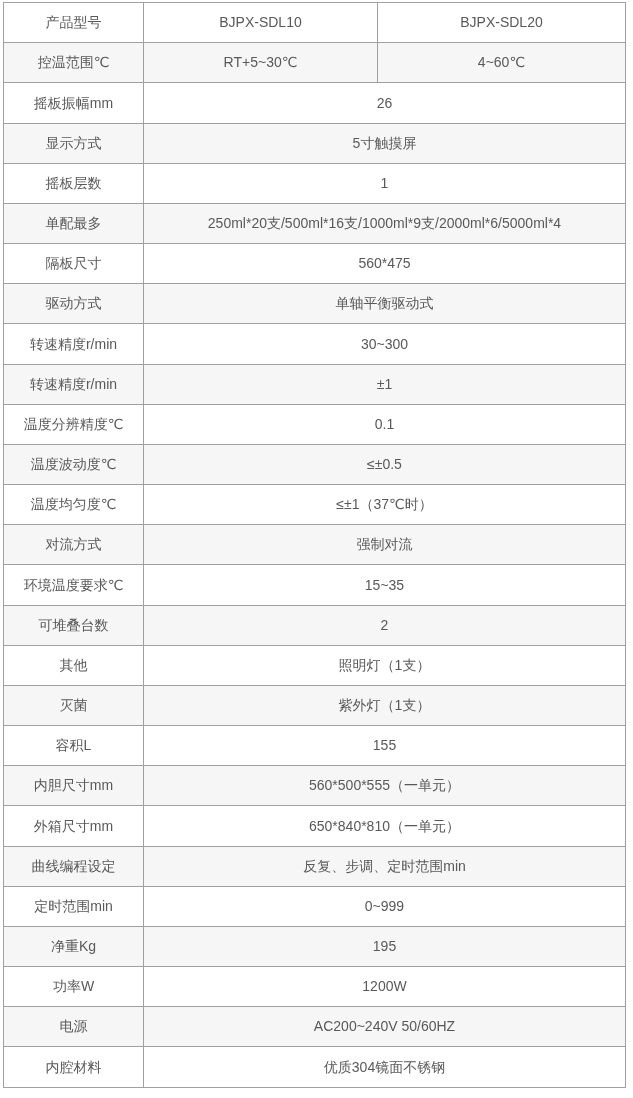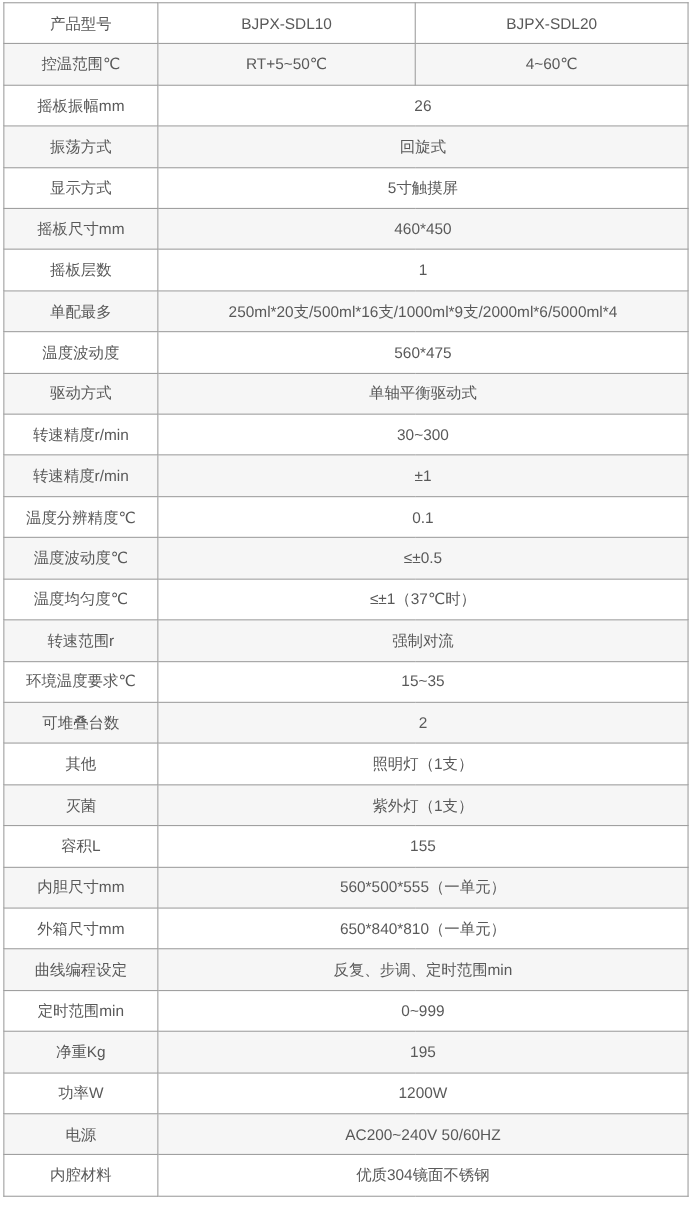--- a/index.html
+++ b/index.html
@@ -54,49 +54,41 @@
       <col class="c3">
     </colgroup>
     <tbody>
         <tr>
           <td>产品型号</td>
           <td>BJPX-SDL10</td>
           <td>BJPX-SDL20</td>
         </tr>
         <tr>
           <td>控温范围℃</td>
-          <td>RT+5~50℃</td>
+          <td>RT+5~30℃</td>
           <td>4~60℃</td>
         </tr>
         <tr>
           <td>摇板振幅mm</td>
           <td colspan="2">26</td>
         </tr>
         <tr>
-          <td>振荡方式</td>
-          <td colspan="2">回旋式</td>
-        </tr>
-        <tr>
           <td>显示方式</td>
           <td colspan="2">5寸触摸屏</td>
-        </tr>
-        <tr>
-          <td>摇板尺寸mm</td>
-          <td colspan="2">460*450</td>
         </tr>
         <tr>
           <td>摇板层数</td>
           <td colspan="2">1</td>
         </tr>
         <tr>
           <td>单配最多</td>
           <td colspan="2">250ml*20支/500ml*16支/1000ml*9支/2000ml*6/5000ml*4</td>
         </tr>
         <tr>
-          <td>温度波动度</td>
+          <td>隔板尺寸</td>
           <td colspan="2">560*475</td>
         </tr>
         <tr>
           <td>驱动方式</td>
           <td colspan="2">单轴平衡驱动式</td>
         </tr>
         <tr>
           <td>转速精度r/min</td>
           <td colspan="2">30~300</td>
         </tr>
@@ -110,21 +102,21 @@
         </tr>
         <tr>
           <td>温度波动度℃</td>
           <td colspan="2">≤±0.5</td>
         </tr>
         <tr>
           <td>温度均匀度℃</td>
           <td colspan="2">≤±1（37℃时）</td>
         </tr>
         <tr>
-          <td>转速范围r</td>
+          <td>对流方式</td>
           <td colspan="2">强制对流</td>
         </tr>
         <tr>
           <td>环境温度要求℃</td>
           <td colspan="2">15~35</td>
         </tr>
         <tr>
           <td>可堆叠台数</td>
           <td colspan="2">2</td>
         </tr>

